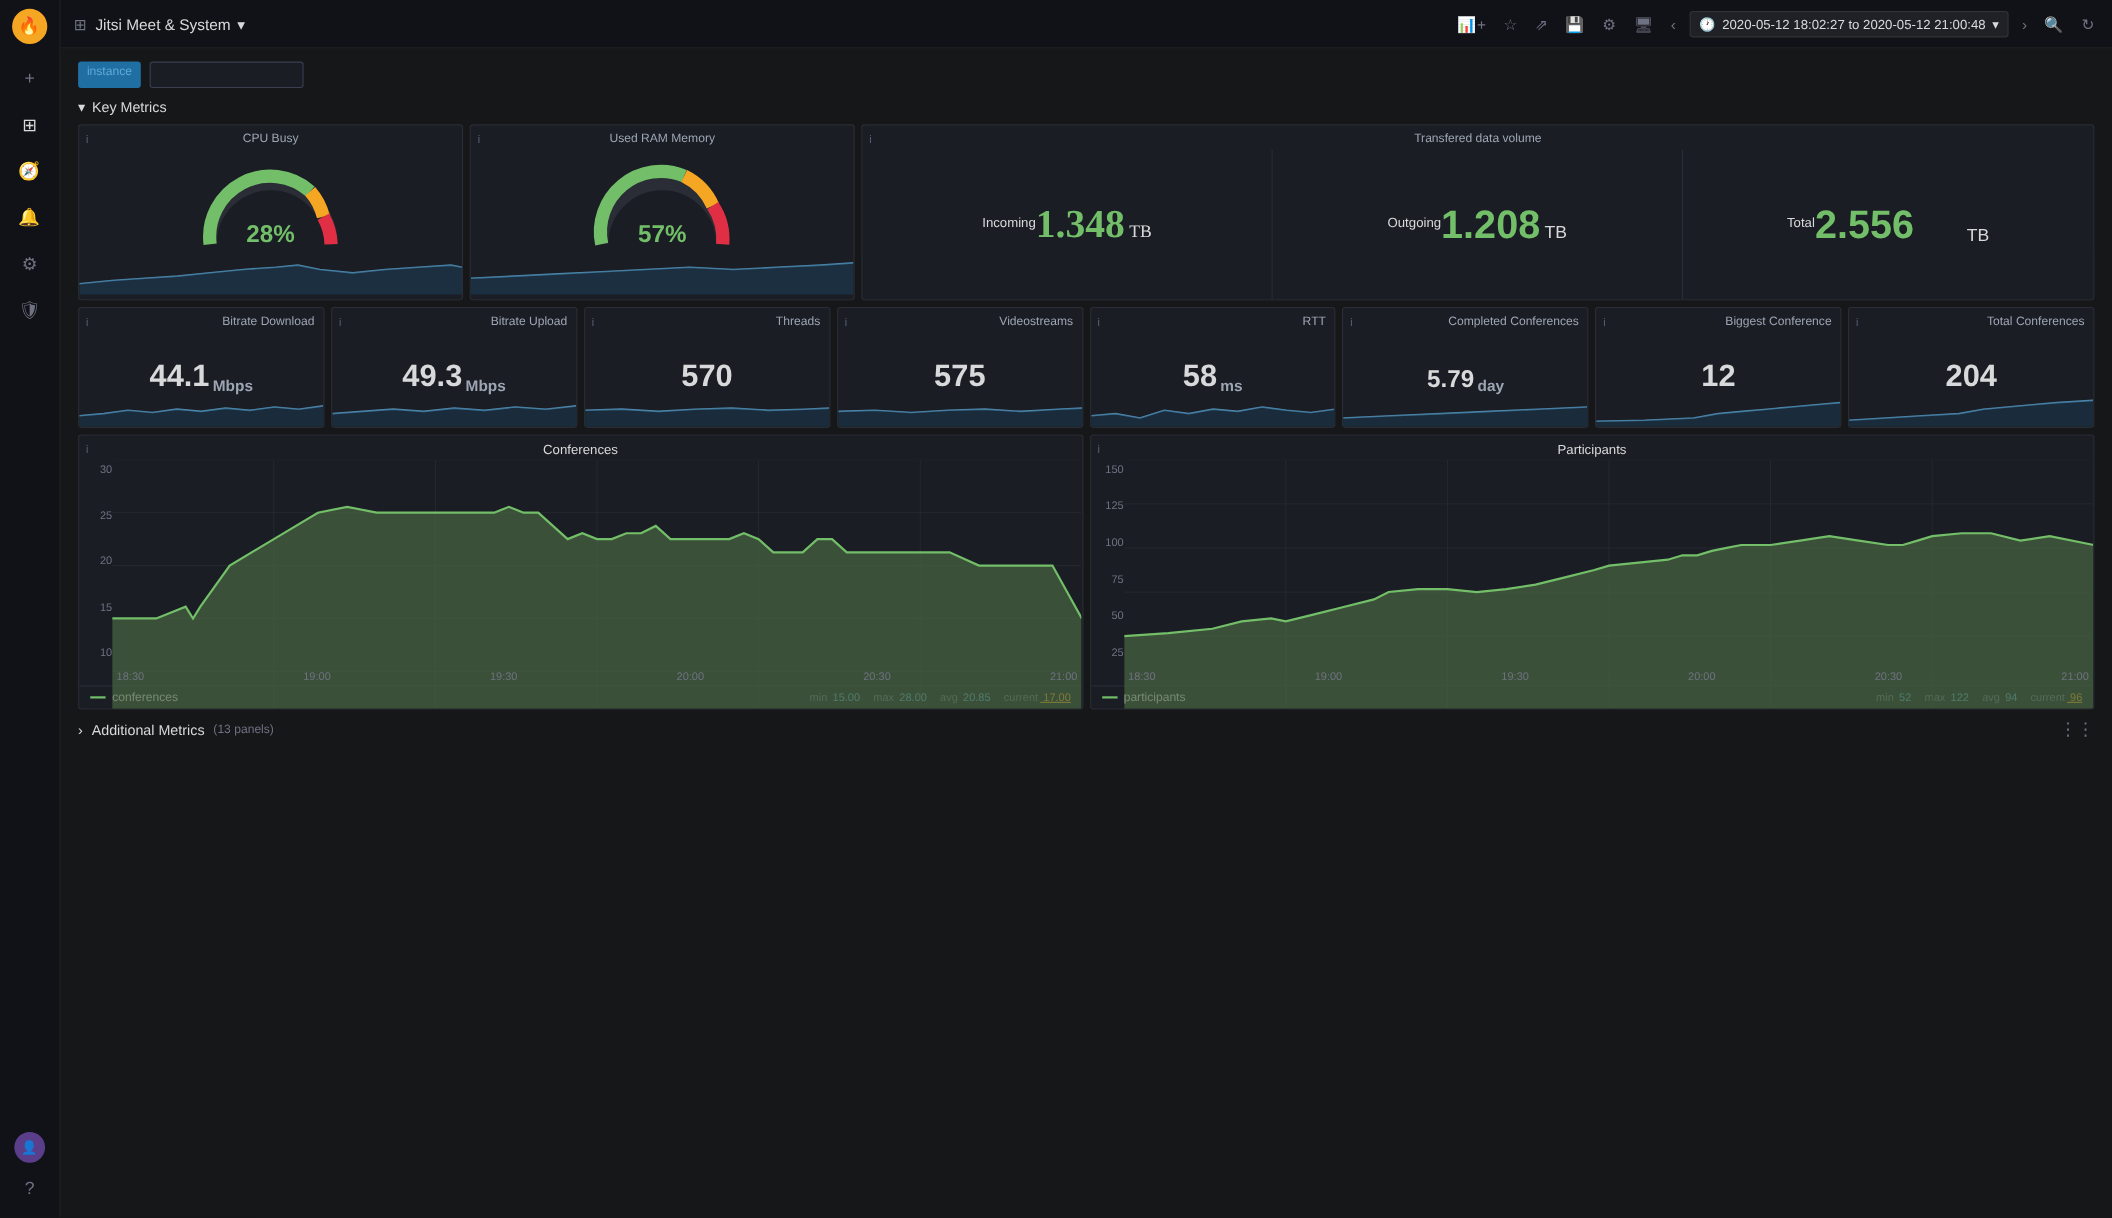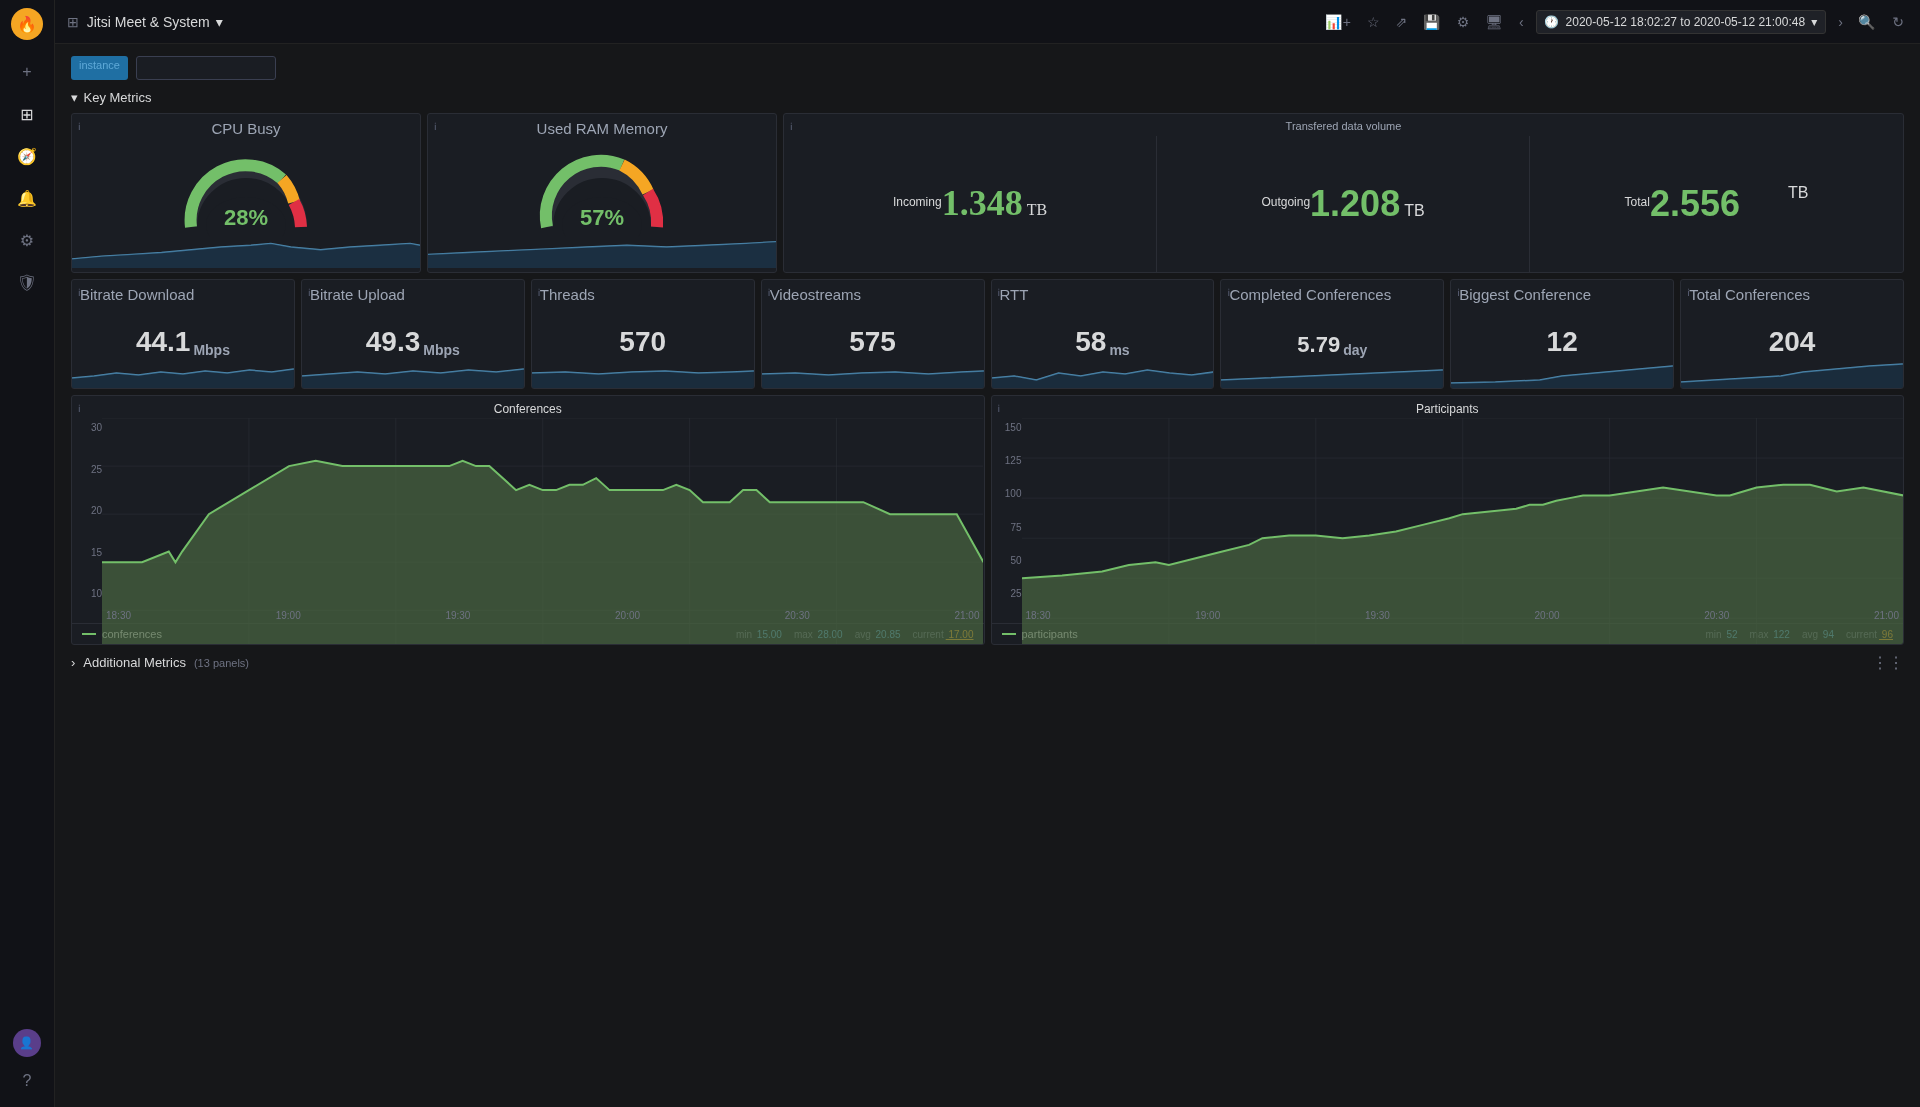--- a/index.html
+++ b/index.html
@@ -147,24 +147,24 @@
     .row-bottom { grid-template-columns: 1fr 1fr; }
 
     .panel {
       background: #1a1d23;
       border: 1px solid #2a2d35;
       border-radius: 3px;
       position: relative;
       overflow: hidden;
     }
     .panel-title {
-      font-size: 15px;
+      font-size: 11px;
       color: #9da5b4;
       padding: 6px 8px 2px;
-      text-align: left;
+      text-align: right;
     }
     .panel-info {
       position: absolute; top: 5px; left: 6px;
       color: #5a6075; font-size: 10px;
     }
 
     
     .gauge-panel {
       display: flex;
       flex-direction: column;
@@ -439,21 +439,21 @@
         </div>
         <div class="big-stat-cell">
           <div class="big-stat-label">Outgoing</div>
           <div style="display:flex;align-items:baseline;">
             <span class="big-stat-number">1.208</span>
             <span class="big-stat-unit">TB</span>
           </div>
         </div>
         <div class="big-stat-cell">
           <div class="big-stat-label">Total</div>
-          <div style="display:flex;align-items:flex-start;gap:44px;">
+          <div style="display:flex;align-items:flex-end;gap:44px;">
             <span class="big-stat-number">2.556</span>
             <span class="big-stat-unit">TB</span>
           </div>
         </div>
       </div>
     </div>
 
     <div class="panels-row row-mid">
 
       <div class="panel metric-panel">

